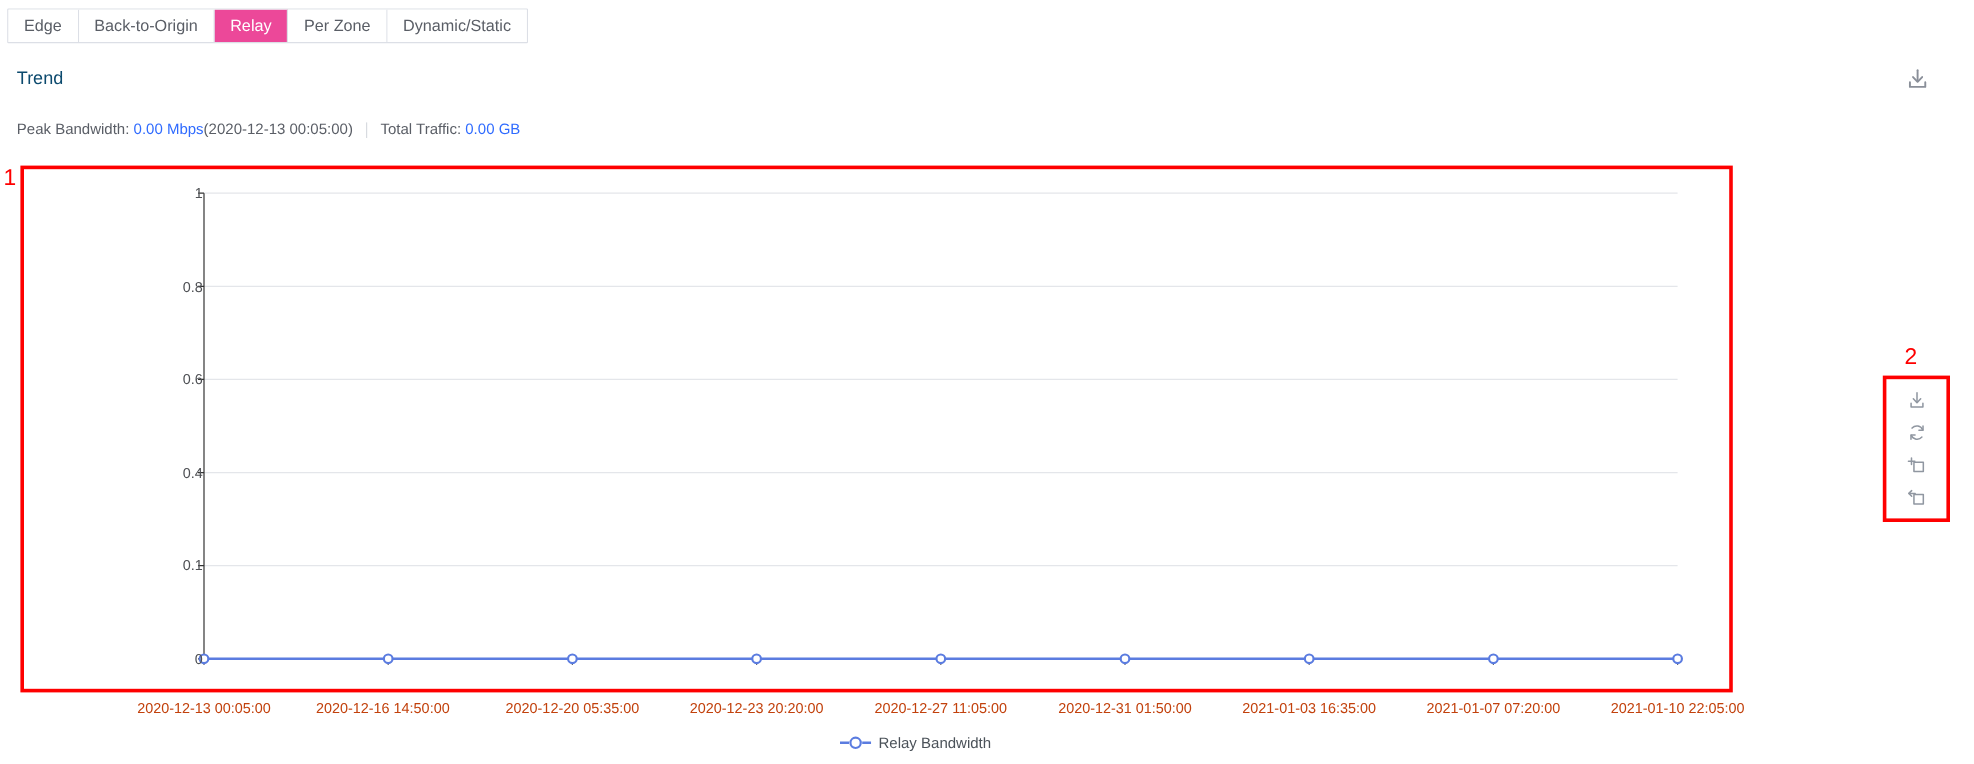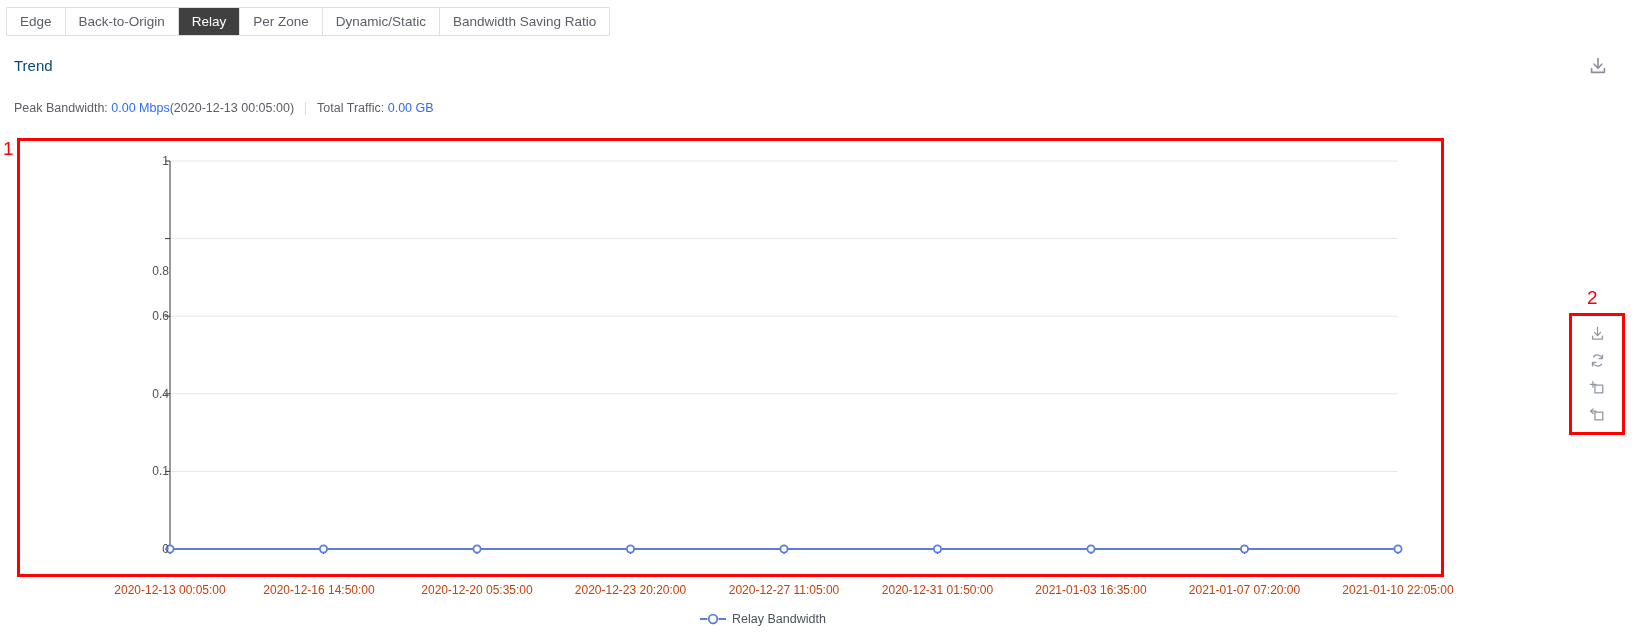--- a/index.html
+++ b/index.html
@@ -39,21 +39,21 @@
     font-size: 13.5px;
     color: #5a5e66;
     border-right: 1px solid #dcdfe6;
     cursor: pointer;
     white-space: nowrap;
     background: #ffffff;
     line-height: 1;
   }
   .tab-item:last-child { border-right: none; }
   .tab-item.active {
-    background: #404040;
+    background: #ec4899;
     color: #ffffff;
   }
 
   
   #trend-title {
     position: absolute;
     left: 14px;
     top: 57px;
     font-size: 15px;
     color: #0c4a6e;
@@ -212,21 +212,20 @@
 </style>
 </head>
 <body>
 
 <div id="tab-strip">
     <div class="tab-item">Edge</div>
     <div class="tab-item">Back-to-Origin</div>
     <div class="tab-item active">Relay</div>
     <div class="tab-item">Per Zone</div>
     <div class="tab-item">Dynamic/Static</div>
-    <div class="tab-item">Bandwidth Saving Ratio</div>
   </div>
 
 <div id="trend-title">Trend</div>
 
 <div id="download-top">
   <svg width="20" height="20" viewBox="0 0 20 20" aria-hidden="true">
     <path d="M10 2.5 L10 11.5" stroke="#8a8f99" stroke-width="1.6" fill="none" stroke-linecap="round"></path>
     <path d="M6.2 8.2 L10 12.2 L13.8 8.2" stroke="#8a8f99" stroke-width="1.6" fill="none" stroke-linecap="round" stroke-linejoin="round"></path>
     <path d="M3.6 12.6 L3.6 16.4 L16.4 16.4 L16.4 12.6" stroke="#8a8f99" stroke-width="1.6" fill="none" stroke-linecap="round" stroke-linejoin="round"></path>
   </svg>
@@ -277,21 +276,21 @@
       <circle cx="1074" cy="411" r="3.6" fill="#ffffff" stroke="#5b7ce0" stroke-width="1.8"></circle>
       <circle cx="1227.5" cy="411" r="3.6" fill="#ffffff" stroke="#5b7ce0" stroke-width="1.8"></circle>
       <circle cx="1381" cy="411" r="3.6" fill="#ffffff" stroke="#5b7ce0" stroke-width="1.8"></circle>
     </svg>
 </div>
 <div id="y-axis-labels">
     <div class="y-label" style="top: 411px;">0</div>
     <div class="y-label" style="top: 333.4px;">0.1</div>
     <div class="y-label" style="top: 255.8px;">0.4</div>
     <div class="y-label" style="top: 178.2px;">0.6</div>
-    <div class="y-label" style="top: 100.6px; margin-top: 32px;">0.8</div>
+    <div class="y-label" style="top: 100.6px;">0.8</div>
     <div class="y-label" style="top: 23px;">1</div>
   </div>
 <div id="x-axis-labels">
     <div class="x-label" style="left: 153px;">2020-12-13 00:05:00</div>
     <div class="x-label" style="left: 302px; text-align: right;">2020-12-16 14:50:00</div>
     <div class="x-label" style="left: 460px;">2020-12-20 05:35:00</div>
     <div class="x-label" style="left: 613.5px;">2020-12-23 20:20:00</div>
     <div class="x-label" style="left: 767px;">2020-12-27 11:05:00</div>
     <div class="x-label" style="left: 920.5px;">2020-12-31 01:50:00</div>
     <div class="x-label" style="left: 1074px;">2021-01-03 16:35:00</div>

